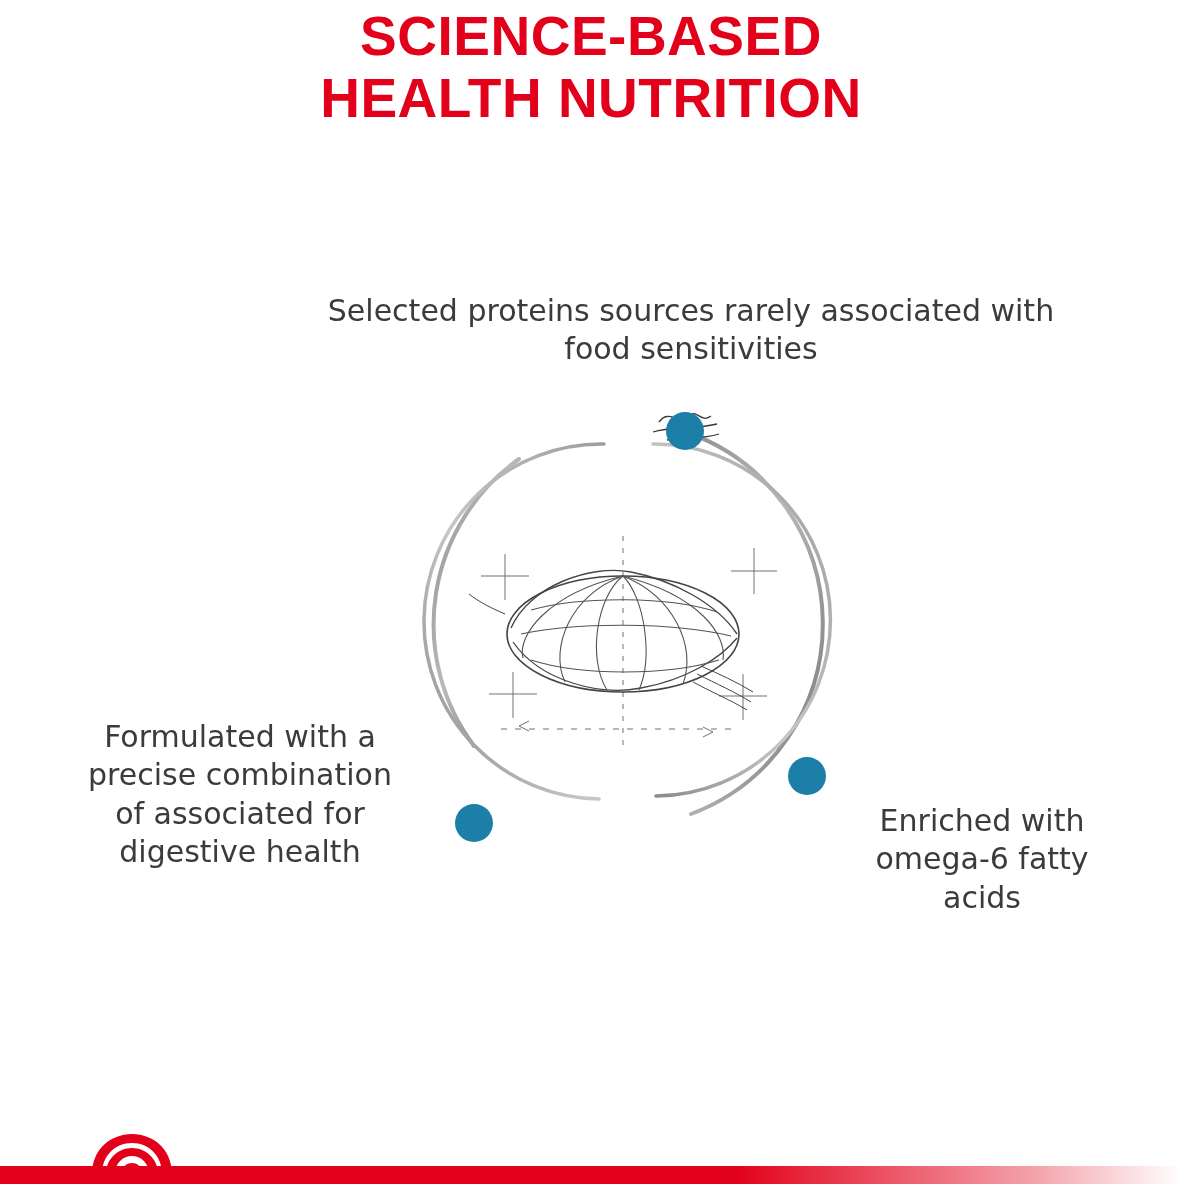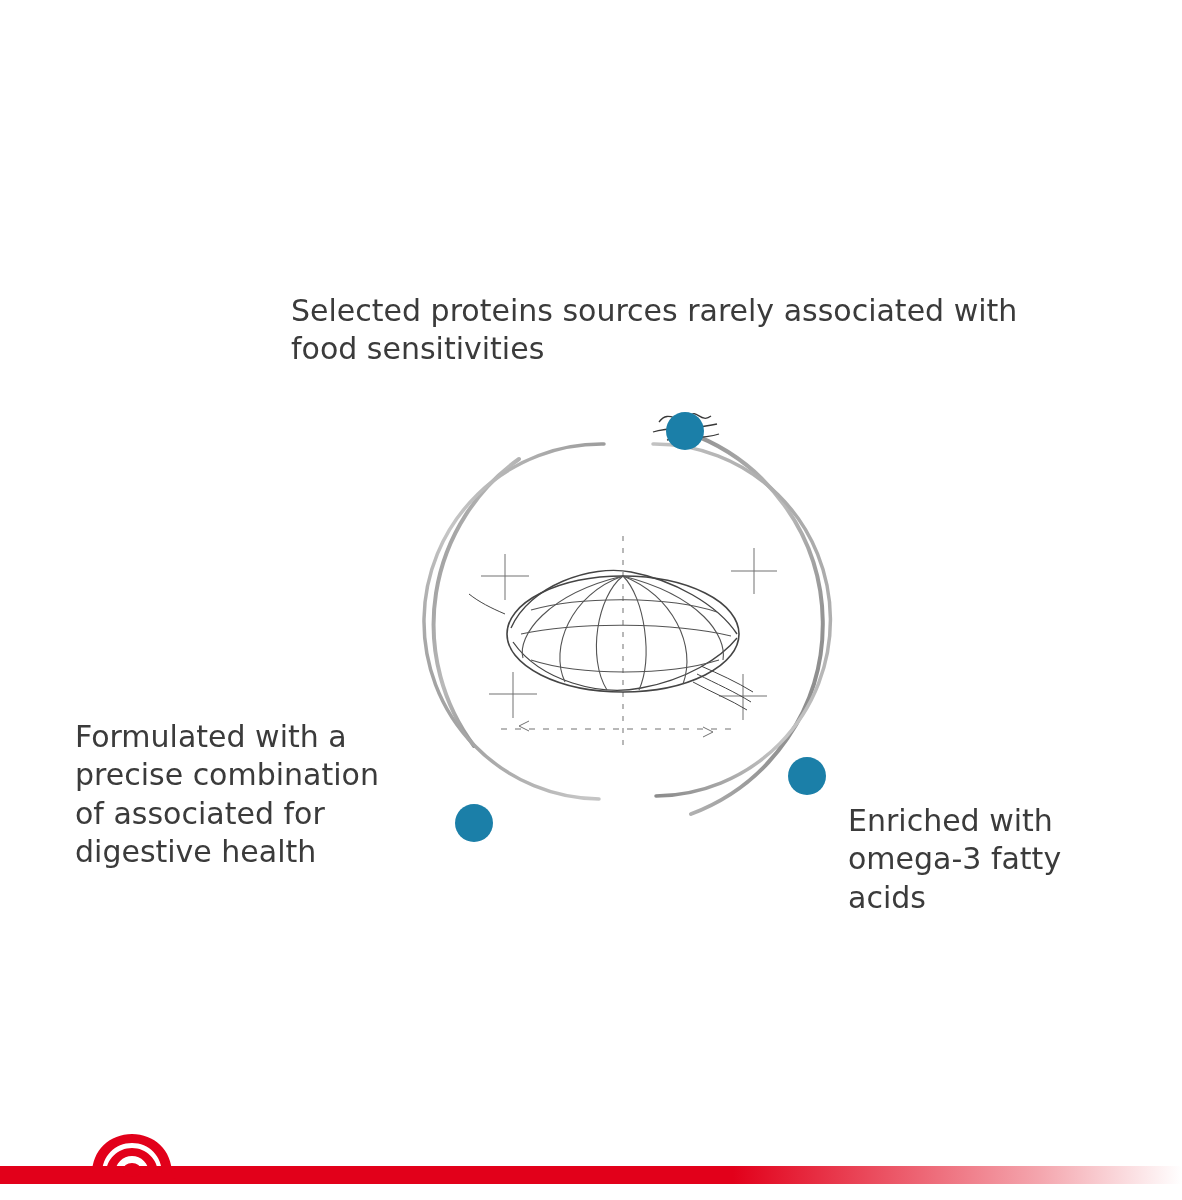--- a/index.html
+++ b/index.html
@@ -30,21 +30,21 @@
     letter-spacing: 0.5px;
   }
   .headline .line { display: block; }
 
   
   .label {
     position: absolute;
     color: #3b3b3b;
     font-size: 30px;
     line-height: 1.28;
-    text-align: left;
+    text-align: center;
     font-family: "DejaVu Sans", sans-serif;
   }
   .label-top {
     top: 292px;
     left: 291px;
     width: 800px;
   }
   .label-left {
     top: 718px;
     left: 75px;
@@ -87,25 +87,27 @@
     left: 82px;
     bottom: 10px;
     width: 130px;
     height: 62px;
   }
 </style>
 </head>
 <body>
 
 <div class="headline">
+  <span class="line">SCIENCE-BASED</span>
+  <span class="line">HEALTH NUTRITION</span>
 </div>
 
 <div class="label label-top">Selected proteins sources rarely associated with food sensitivities</div>
 <div class="label label-left">Formulated with a precise combination of associated for digestive health</div>
-<div class="label label-right">Enriched with omega-3 fatty acids</div>
+<div class="label label-right">Enriched with omega-6 fatty acids</div>
 
 <div class="emblem">
   <svg width="450" height="470" viewBox="0 0 450 470" xmlns="http://www.w3.org/2000/svg">
     <defs>
       <linearGradient id="ringGradOuter" x1="0" y1="0" x2="1" y2="1">
         <stop offset="0%" stop-color="#8f8f8f"></stop>
         <stop offset="45%" stop-color="#b9b9b9"></stop>
         <stop offset="100%" stop-color="#757575"></stop>
       </linearGradient>
       <linearGradient id="ringGradInner" x1="1" y1="0" x2="0" y2="1">

